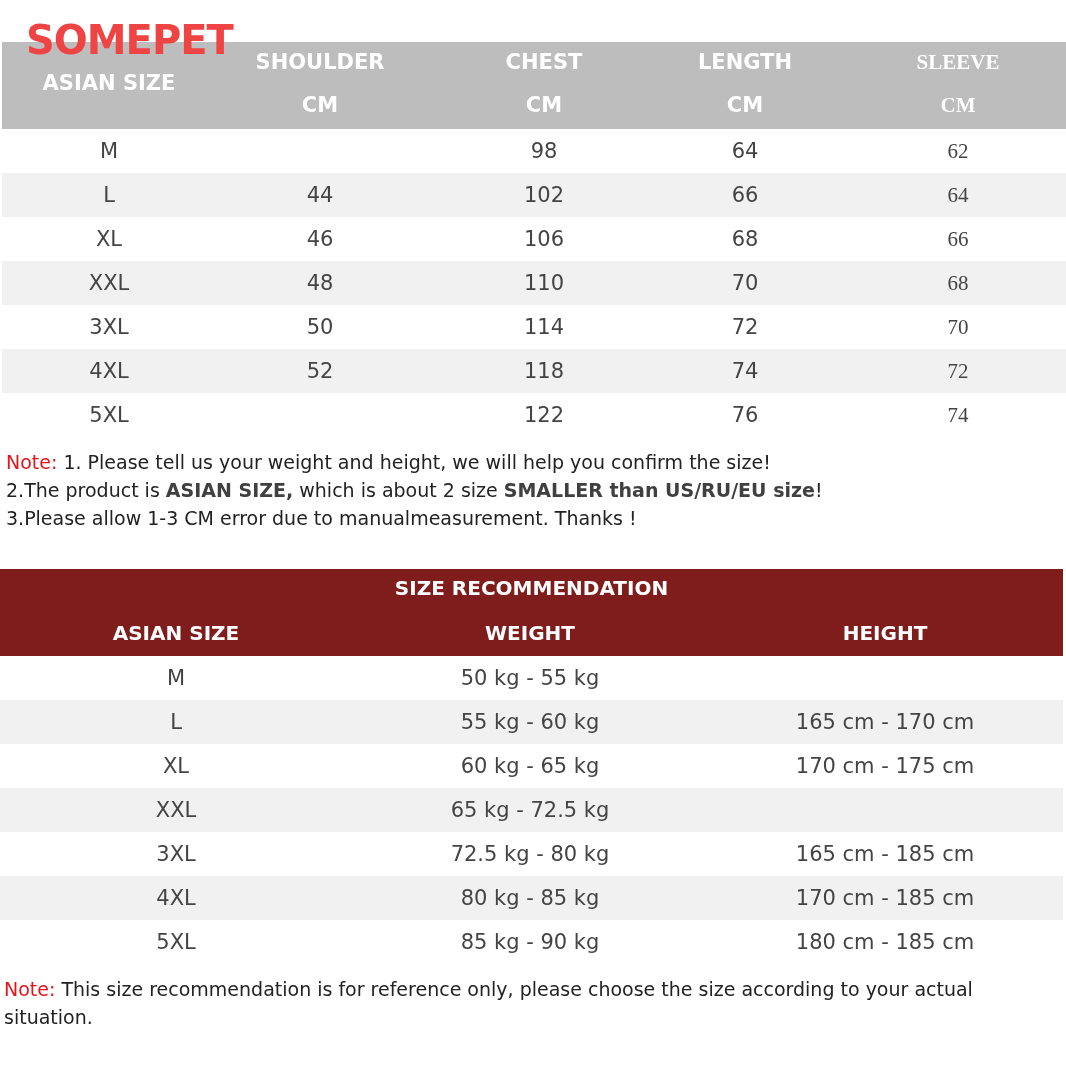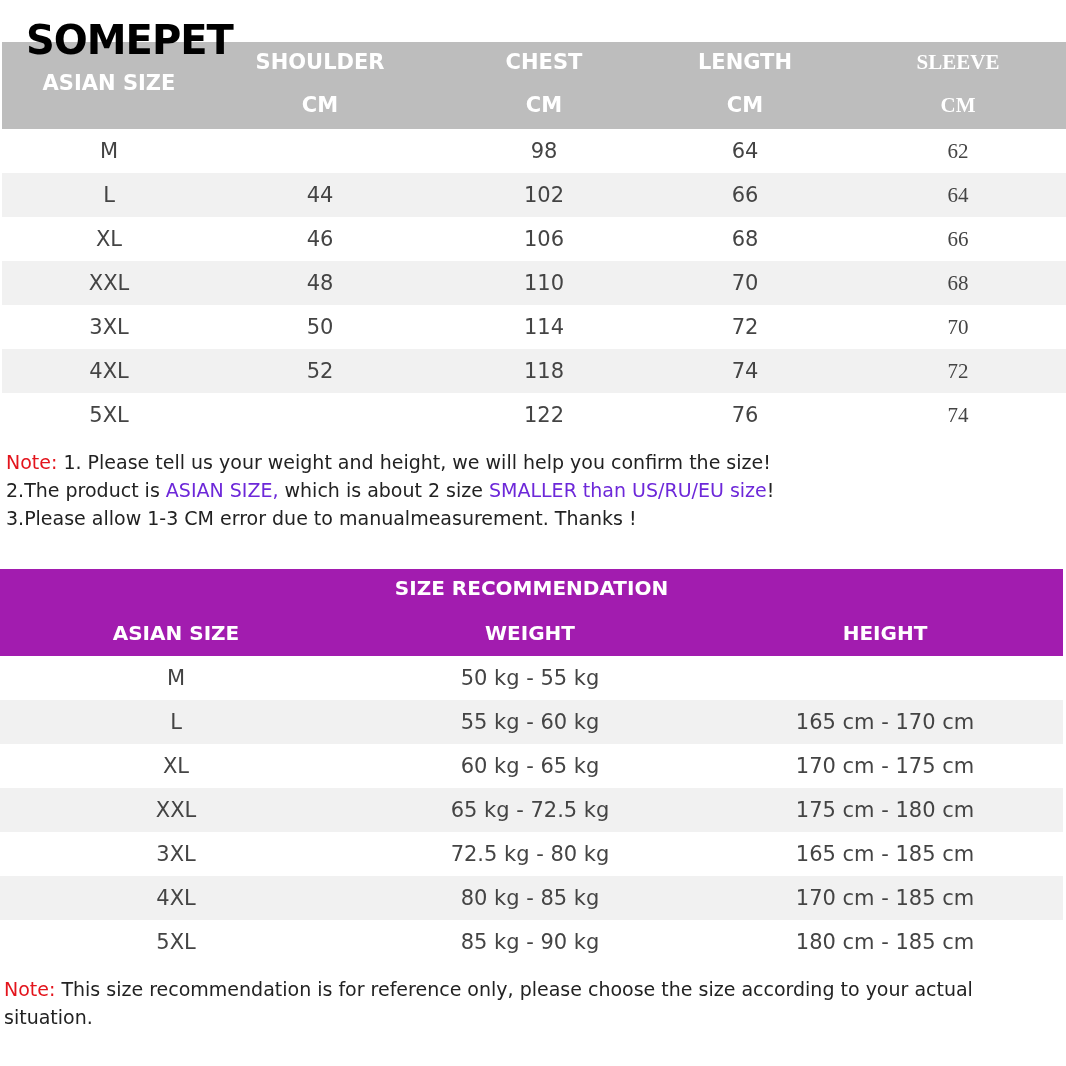--- a/index.html
+++ b/index.html
@@ -2,21 +2,21 @@
 <html><head>
 <meta charset="utf-8">
 <style>
   * { margin: 0; padding: 0; box-sizing: border-box; }
   html, body { width: 1066px; height: 1066px; background: #ffffff; overflow: hidden; }
   body { position: relative; font-family: "DejaVu Sans", sans-serif; color: #333; }
 
   .brand {
     position: absolute; left: 26px; top: 18px;
     font-family: "DejaVu Sans", sans-serif; font-weight: bold;
-    font-size: 40px; letter-spacing: -1px; color: #000000; z-index: 2;
+    font-size: 40px; letter-spacing: -1px; color: #ef4444; z-index: 2;
     line-height: 44px;
   }
 
   
   .t1-head {
     position: absolute; left: 2px; top: 42px; width: 1064px; height: 87px;
     background: #bdbdbd;
   }
   .t1-head .col {
     position: absolute; top: 0; height: 87px; text-align: center;
@@ -39,26 +39,26 @@
   .c2 { left: 236px; width: 164px; }
   .c3 { left: 460px; width: 164px; }
   .c4 { left: 661px; width: 164px; }
   .c5 { left: 874px; width: 164px; font-family: Liberation Serif, serif; }
 
   .notes1 {
     position: absolute; left: 6px; top: 448px; width: 1050px;
     font-size: 19px; line-height: 28px; color: #222;
   }
   .red { color: #e3141c; }
-  .redb { color: #6d28d9; font-weight: normal; }
+  .redb { color: #404040; font-weight: bold; }
 
   
   .t2-head {
     position: absolute; left: 0; top: 569px; width: 1063px; height: 87px;
-    background: #a21caf; color: #fff; font-weight: bold; font-size: 20px;
+    background: #7f1d1d; color: #fff; font-weight: bold; font-size: 20px;
   }
   .t2-head .title { position: absolute; left: 0; right: 0; top: 7px; text-align: center; }
   .t2-head .h { position: absolute; top: 52px; text-align: center; }
   .d1 { left: 96px; width: 160px; }
   .d2 { left: 410px; width: 240px; }
   .d3 { left: 745px; width: 280px; }
 
   .t2-body { position: absolute; left: 0; top: 656px; width: 1063px; }
   .t2-row { position: relative; height: 44px; }
   .t2-row.alt { background: #f1f1f1; }
@@ -173,21 +173,20 @@
     <div class="cell d3">165 cm - 170 cm</div>
   </div>
   <div class="t2-row">
     <div class="cell d1">XL</div>
     <div class="cell d2">60 kg - 65 kg</div>
     <div class="cell d3">170 cm - 175 cm</div>
   </div>
   <div class="t2-row alt">
     <div class="cell d1">XXL</div>
     <div class="cell d2">65 kg - 72.5 kg</div>
-    <div class="cell d3">175 cm - 180 cm</div>
   </div>
   <div class="t2-row">
     <div class="cell d1">3XL</div>
     <div class="cell d2">72.5 kg - 80 kg</div>
     <div class="cell d3">165 cm - 185 cm</div>
   </div>
   <div class="t2-row alt">
     <div class="cell d1">4XL</div>
     <div class="cell d2">80 kg - 85 kg</div>
     <div class="cell d3">170 cm - 185 cm</div>

